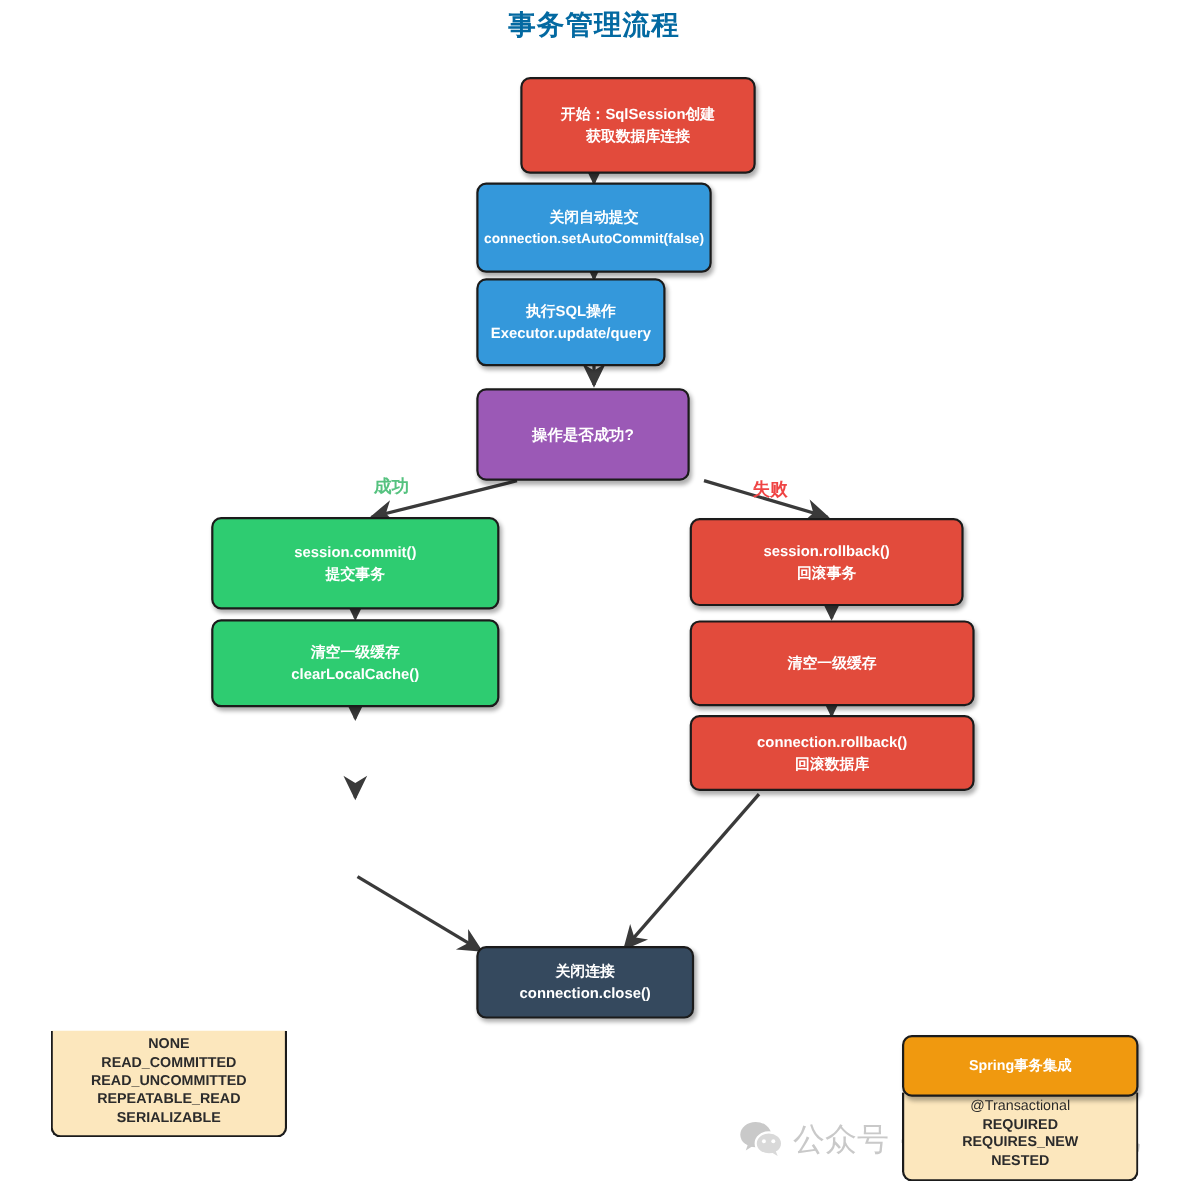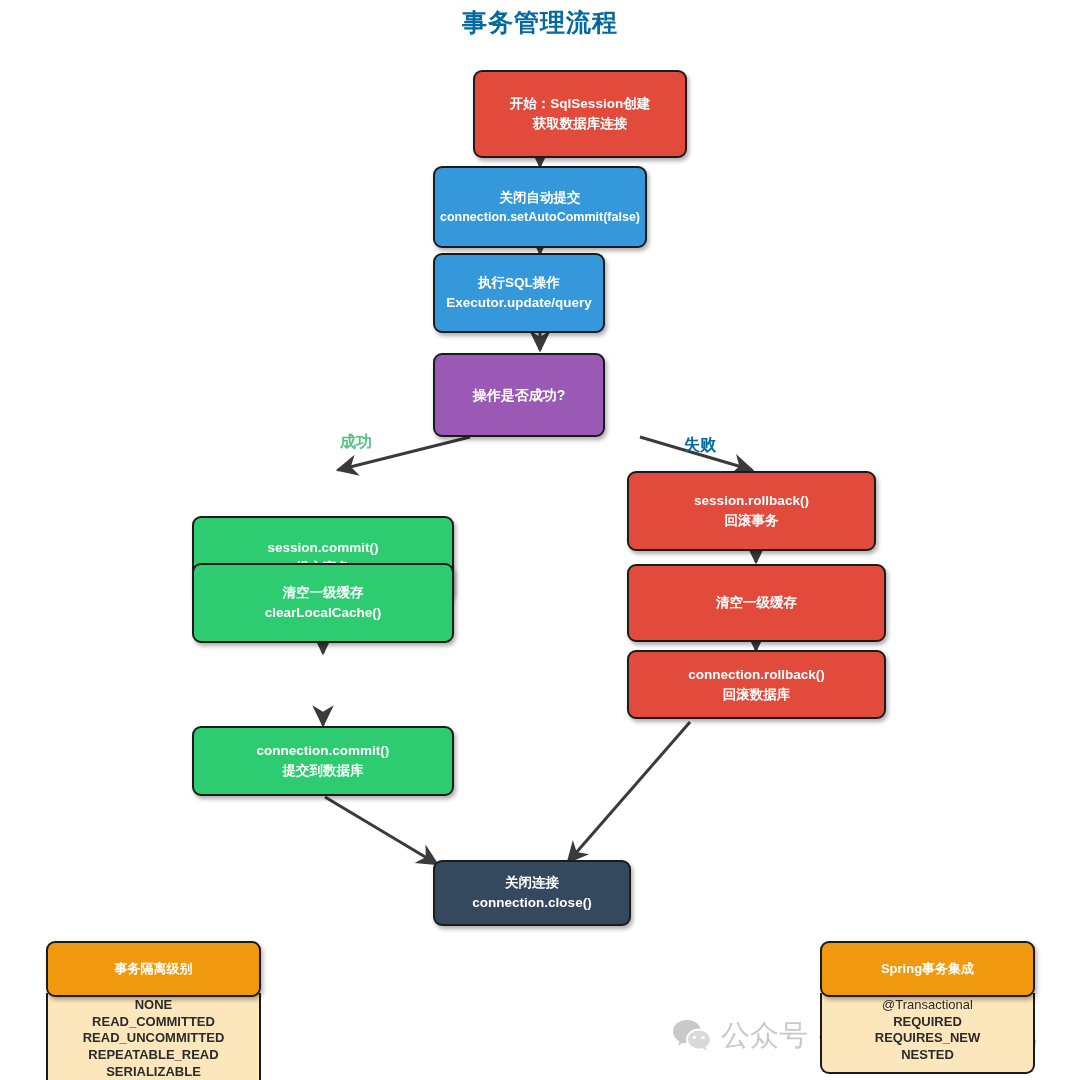--- a/index.html
+++ b/index.html
@@ -107,47 +107,41 @@
     </div>
   </div>
 
   <div class="node" style="left:433px;top:253px;width:172px;height:80px;background:#3498db;">
     <div>
       <span class="l1">执行SQL操作</span>
       <span class="l2">Executor.update/query</span>
     </div>
   </div>
 
-  <div class="node" style="left:433px;top:353px;width:172px;height:84px;background:#9b59b6;font-size:14px;">
+  <div class="node" style="left:433px;top:353px;width:194px;height:84px;background:#9b59b6;font-size:14px;">
     <div>
       <span class="l1">操作是否成功?</span>
     </div>
   </div>
 
-  <div class="node" style="left:192px;top:470px;width:262px;height:84px;background:#2ecc71;margin-top:46px;">
+  <div class="node" style="left:192px;top:470px;width:262px;height:84px;background:#2ecc71;">
     <div>
       <span class="l1">session.commit()</span>
       <span class="l2">提交事务</span>
     </div>
   </div>
 
   <div class="node" style="left:192px;top:563px;width:262px;height:80px;background:#2ecc71;">
     <div>
       <span class="l1">清空一级缓存</span>
       <span class="l2">clearLocalCache()</span>
     </div>
   </div>
 
 
-  <div class="node" style="left:192px;top:726px;width:262px;height:70px;background:#2ecc71;">
-    <div>
-      <span class="l1">connection.commit()</span>
-      <span class="l2">提交到数据库</span>
-    </div>
-  </div>
 
   <div class="node" style="left:627px;top:471px;width:249px;height:80px;background:#e24b3c;">
     <div>
       <span class="l1">session.rollback()</span>
       <span class="l2">回滚事务</span>
     </div>
   </div>
 
   <div class="node" style="left:627px;top:564px;width:259px;height:78px;background:#e24b3c;">
     <div>
@@ -163,24 +157,23 @@
   </div>
 
   <div class="node" style="left:433px;top:860px;width:198px;height:66px;background:#35495e;">
     <div>
       <span class="l1">关闭连接</span>
       <span class="l2">connection.close()</span>
     </div>
   </div>
 
   <div class="edge-label" style="left:340px;top:432px;color:#55c27f;">成功</div>
-  <div class="edge-label" style="left:684px;top:435px;color:#0369a1;">失败</div>
+  <div class="edge-label" style="left:684px;top:435px;color:#ef4444;">失败</div>
 
   <div class="legend" style="left:46px;top:941px;width:215px;">
-    <div class="legend-head">事务隔离级别</div>
     <div class="legend-body">
       <div>NONE</div>
       <div>READ_COMMITTED</div>
       <div>READ_UNCOMMITTED</div>
       <div>REPEATABLE_READ</div>
       <div>SERIALIZABLE</div>
     </div>
   </div>
 
   <div class="legend" style="left:820px;top:941px;width:215px;">

